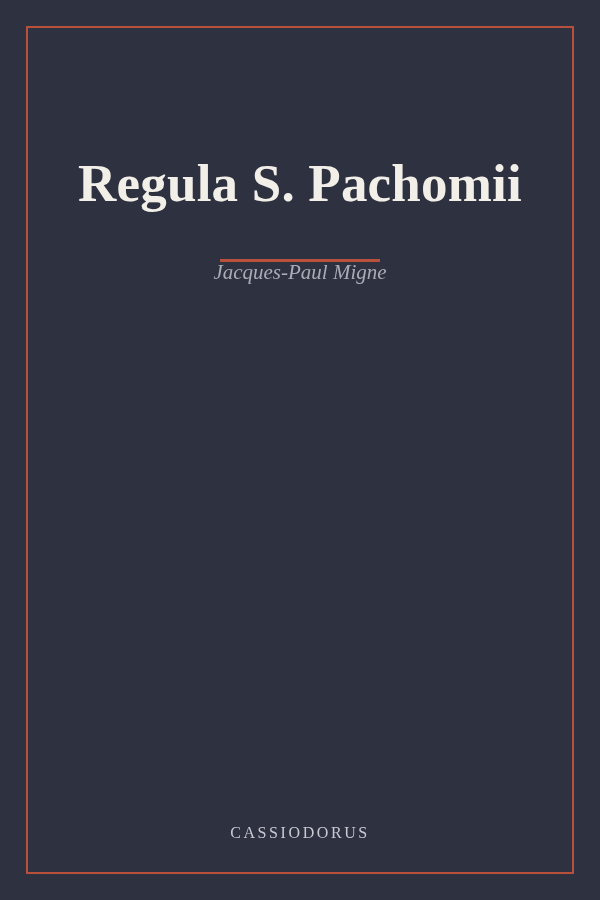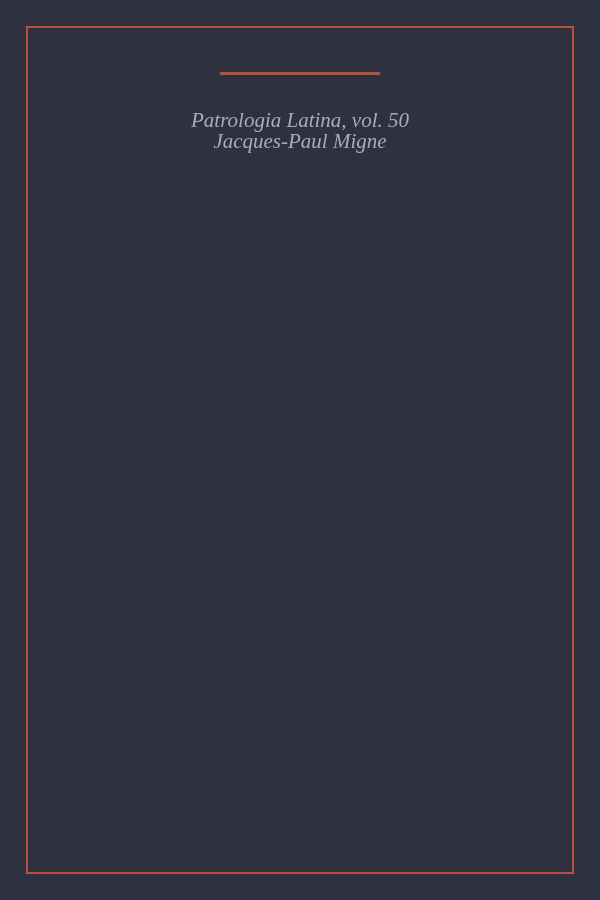--- a/index.html
+++ b/index.html
@@ -99,18 +99,19 @@
     font-size: 16px;
     letter-spacing: 2.6px;
   }
 </style>
 </head>
 <body>
 
 <div class="cover">
   <div class="cover-border"></div>
   <div class="cover-inner">
+    <div class="title">Regula S. Pachomii</div>
     <div class="rule"></div>
-    <div class="series">Patrologia Latina, vol. 50</div>
     <div class="editor">Jacques-Paul Migne</div>
     <div class="spacer"></div>
+    <div class="imprint">CASSIODORUS</div>
   </div>
 </div>
 
 </body></html>

